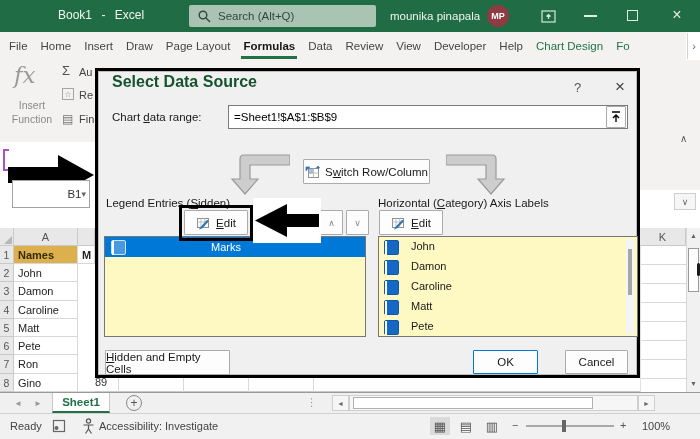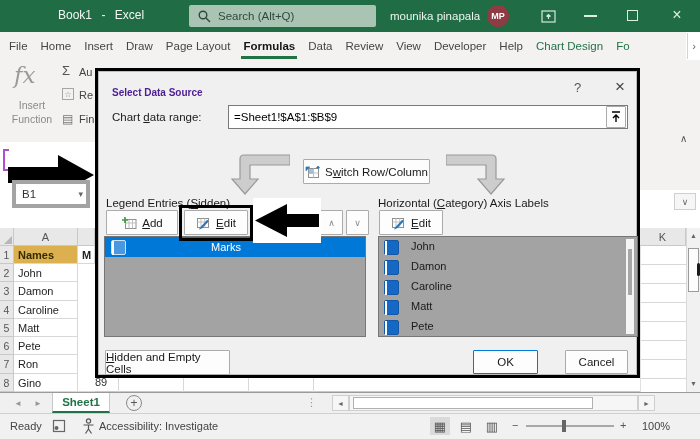--- a/index.html
+++ b/index.html
@@ -17,21 +17,21 @@
   .rtab{font-size:11.5px;color:#454545;white-space:nowrap;}
   .rtab.active{color:#161616;position:relative;font-weight:600;}
   .rtab.active::after{content:"";position:absolute;left:-2px;right:-2px;bottom:-7px;height:3px;background:#217346;}
   .rtab.ctx{color:#217346;}
   .ribbonbg{background:#f3f2f1;}
   .graytxt{color:#8a8a8a;}
   
   .dialog{background:#f0f0f0;border:3px solid #000;box-shadow:0 0 0 1px #bdbdbd inset;}
   .dlg-btn{background:#fdfdfd;border:1px solid #ababab;display:flex;align-items:center;justify-content:center;gap:5px;font-size:11.5px;color:#1a1a1a;border-radius:1px;}
   .dlg-input{background:#fff;border:1px solid #7a7a7a;font-size:11.5px;color:#000;display:flex;align-items:center;padding-left:5px;}
-  .listbox{background:#a3a3a3;border:1px solid #767676;}
+  .listbox{background:#fef9c3;border:1px solid #767676;}
   .chk{width:13px;height:13px;border-radius:2px;background:#1568c5;border:1px solid #1159a8;}
   .chk .tick{width:4px;height:8px;border-right:2px solid #fff;border-bottom:2px solid #fff;transform:rotate(40deg);margin:0 auto;}
   .chk.onblue{background:#4a99e0;border-color:#cfe3f7;}
   .chev{color:#8a8a8a;font-size:9px;}
   u{text-decoration:underline;}
   
   .hdrcell{background:#e8e8e8;border-right:1px solid #c9c9c9;border-bottom:1px solid #c9c9c9;color:#555;
            display:flex;align-items:center;justify-content:center;font-size:11px;}
   .cell{background:#fff;border-right:1px solid #d8d8d8;border-bottom:1px solid #d8d8d8;color:#222;
         display:flex;align-items:center;padding-left:4px;font-size:11px;overflow:hidden;white-space:nowrap;}
@@ -106,21 +106,21 @@
   <span class="abs" style="left:79px;top:89px;color:#444;">Re</span>
   <span class="abs" style="left:62px;top:112px;font-size:12px;color:#777;">▤</span>
   <span class="abs" style="left:79px;top:113px;color:#444;">Fin</span>
   <span class="abs chev" style="left:680px;top:133px;font-size:10px;color:#555;">∧</span>
 
   <div class="abs" style="left:0;top:142px;width:95px;height:86px;background:#fff;"></div>
   <div class="abs" style="left:3px;top:149px;width:6px;height:22px;border-left:2.5px solid #b04fc8;border-top:2.5px solid #b04fc8;border-bottom:2.5px solid #b04fc8;"></div>
   <svg class="abs" style="left:8px;top:152px;" width="86" height="46" viewBox="0 0 86 46">
     <polygon points="0,15 50,15 50,3 86,23 50,43 50,31 0,31" fill="#000"></polygon>
   </svg>
-  <div class="abs" style="left:12px;top:180px;width:78px;height:28px;background:#fff;border:4px solid #a3a3a3;display:flex;align-items:center;">
+  <div class="abs" style="left:12px;top:180px;width:78px;height:28px;background:#fff;border:1px solid #a3a3a3;display:flex;align-items:center;text-align:right;">
     <span style="padding-left:6px;font-size:11.5px;color:#333;flex:1;">B1</span>
     <span style="color:#666;font-size:9px;padding-right:3px;">▾</span>
   </div>
 
   <div class="abs" style="left:640px;top:190px;width:60px;height:38px;background:#fff;"></div>
   <div class="abs sbox" style="left:674px;top:193px;width:22px;height:17px;font-size:9px;">∨</div>
 
   <div class="abs hdrcell" style="left:0;top:228px;width:14px;height:18px;">
       <span class="corner-tri"></span>
     </div>
@@ -202,21 +202,21 @@
     <div class="abs viewicon" style="left:456px;top:3px;">▤</div>
     <div class="abs viewicon" style="left:482px;top:3px;">▥</div>
     <span class="abs" style="left:512px;top:5px;color:#555;">−</span>
     <div class="abs" style="left:526px;top:11px;width:88px;height:2px;background:#a8a8a8;"></div>
     <div class="abs" style="left:562px;top:6px;width:4px;height:12px;background:#666;"></div>
     <span class="abs" style="left:620px;top:5px;color:#555;">+</span>
     <span class="abs" style="left:642px;top:6px;">100%</span>
   </div>
 
   <div class="abs dialog" style="left:95px;top:68px;width:545px;height:310px;z-index:10;">
-    <span class="abs" style="left:14px;top:16px;font-size:10px;font-weight:600;color:#4c1d95;">Select Data Source</span>
+    <span class="abs" style="left:14px;top:2px;font-size:16px;font-weight:600;color:#14532d;">Select Data Source</span>
     <span class="abs" style="left:476px;top:9px;font-size:13px;color:#555;">?</span>
     <span class="abs" style="left:517px;top:6px;font-size:17px;color:#444;">×</span>
 
     <span class="abs" style="left:14px;top:40px;font-size:11.5px;color:#1a1a1a;">
       <span>Chart </span><u>d</u><span>ata range:</span>
     </span>
     <div class="abs dlg-input" style="left:130px;top:34px;width:400px;height:24px;">
       <span>=Sheet1!$A$1:$B$9</span>
     </div>
     <div class="abs dlg-btn" style="left:508px;top:35px;width:20px;height:22px;">
@@ -241,28 +241,20 @@
       <span><span>S</span><u>w</u><span>itch Row/Column</span></span>
     </div>
 
     <span class="abs" style="left:8px;top:126px;font-size:11.5px;color:#1a1a1a;">
       <span>Legend Entries (</span><u>S</u><span>idden)</span>
     </span>
     <span class="abs" style="left:280px;top:126px;font-size:11.5px;color:#1a1a1a;">
       <span>Horizontal (</span><u>C</u><span>ategory) Axis Labels</span>
     </span>
 
-    <div class="abs dlg-btn" style="left:8px;top:139px;width:72px;height:25px;">
-      <svg width="16" height="14" viewBox="0 0 16 14">
-        <rect x="4.5" y="3.5" width="10.5" height="9" fill="#fff" stroke="#8f8f8f"></rect>
-        <path d="M4.5,7 H15 M8,3.5 V12.5 M11.5,3.5 V12.5" stroke="#bfbfbf" stroke-width="1"></path>
-        <path d="M1,4 H7 M4,1 V7" stroke="#3f9c46" stroke-width="1.7"></path>
-      </svg>
-      <span><span></span><u>A</u><span>dd</span></span>
-    </div>
     <div class="abs dlg-btn" style="left:86px;top:139px;width:64px;height:25px;">
       <svg width="15" height="14" viewBox="0 0 15 14">
         <rect x="1.5" y="2.5" width="11" height="9" fill="#fff" stroke="#8f8f8f"></rect>
         <path d="M1.5,6 H12.5 M5,2.5 V11.5 M8.75,2.5 V11.5" stroke="#bfbfbf" stroke-width="1"></path>
         <path d="M5,12 L12,4.5" stroke="#2e75b6" stroke-width="2.2"></path>
           <path d="M3.2,13.8 L5.4,12.4 L4,11 Z" fill="#2e75b6"></path>
       </svg>
       <span><span></span><u>E</u><span>dit</span></span>
     </div>
     <div class="abs dlg-btn" style="left:222px;top:139px;width:23px;height:25px;">

